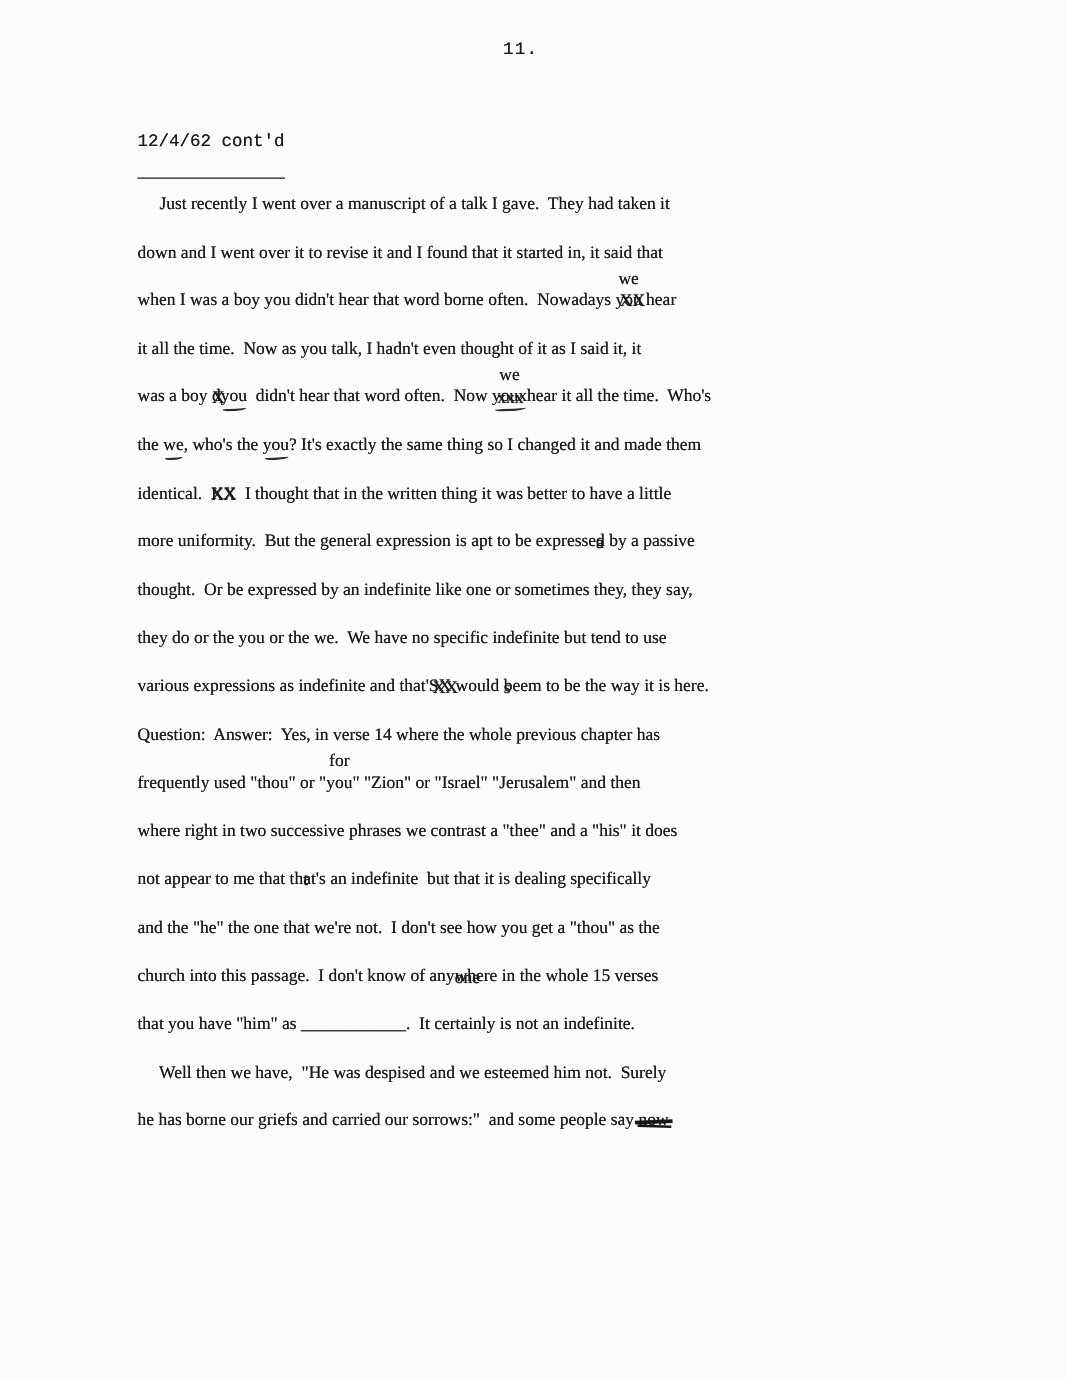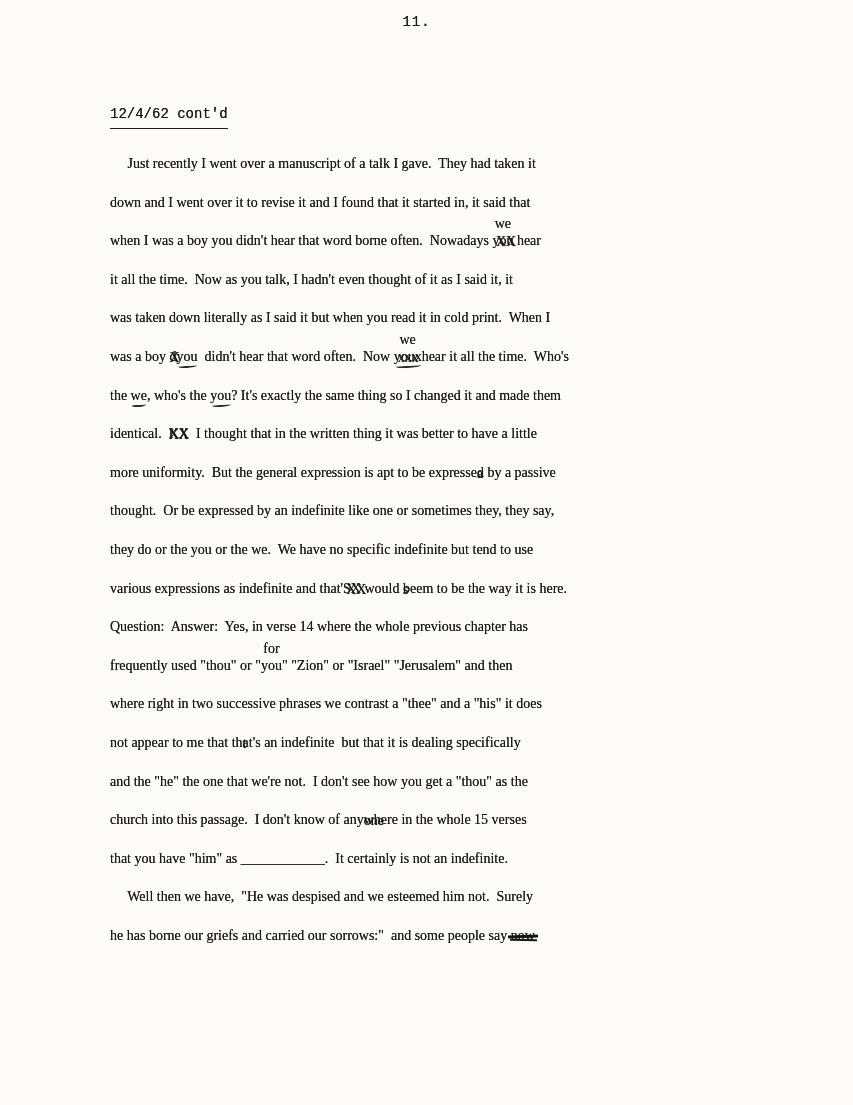--- a/index.html
+++ b/index.html
@@ -10,31 +10,31 @@
     margin: 0 auto;
     background: #fcfbf9;
     color: #1b1b1b;
     font-family: "Liberation Mono", "DejaVu Sans Mono", monospace;
     font-size: 14px;
     overflow: hidden;
     text-shadow: 0 0 0.5px rgba(20,20,20,0.85);
   }
   .page-number {
     position: absolute;
-    top: 14px;
+    top: 32px;
     left: 0; right: 20px;
     text-align: center;
     letter-spacing: 1px;
   }
   .heading {
     position: absolute;
     top: 106px;
     left: 110px;
     border-bottom: 1.5px solid #1b1b1b;
-    padding-bottom: 6px;
+    padding-bottom: 20px;
   }
   .text-body {
     position: absolute;
     top: 143px;
     left: 110px;
     right: 30px;
     font-family: Liberation Serif, serif;
   }
   .line {
     height: 38.6px;
@@ -94,21 +94,20 @@
 <body>
 
 <div class="page">
   <div class="page-number">11.</div>
   <div class="heading">12/4/62 cont'd</div>
   <div class="text-body">
       <div class="line"><span class="seg"><span>     Just recently I went over a manuscript of a talk I gave.  They had taken it</span></span></div>
       <div class="line"><span class="seg"><span>down and I went over it to revise it and I found that it started in, it said that</span></span></div>
       <div class="line"><span class="seg"><span>when I was a boy you didn't hear that word borne often.  Nowadays </span></span><span class="seg"><span>you</span><span class="ot-over" style="left: 0.5ch;">XX</span><span class="above">we</span></span><span class="seg"><span> hear</span></span></div>
       <div class="line"><span class="seg"><span>it all the time.  Now as you talk, I hadn't even thought of it as I said it, it</span></span></div>
-      <div class="line"><span class="seg"><span>was taken down literally as I said it but when you read it in cold print.  When I</span></span></div>
       <div class="line"><span class="seg"><span>was a boy </span></span><span class="seg"><span>d</span><span class="ot-over" style="left: 0ch;">X</span></span><span class="seg pen-u"><span>you</span></span><span class="seg"><span>  didn't hear that word often.  Now </span></span><span class="seg pen-u"><span>youx</span><span class="ot-over" style="left: 0.6ch;">xxx</span><span class="above">we</span></span><span class="seg"><span>hear it all the time.  Who's</span></span></div>
       <div class="line"><span class="seg"><span>the </span></span><span class="seg pen-u"><span>we</span></span><span class="seg"><span>, who's the </span></span><span class="seg pen-u"><span>you</span></span><span class="seg"><span>? It's exactly the same thing so I changed it and made them</span></span></div>
       <div class="line"><span class="seg"><span>identical.  </span></span><span class="seg"><span>KX</span><span class="ot-over" style="left: 0ch;">XX</span></span><span class="seg"><span>  I thought that in the written thing it was better to have a little</span></span></div>
       <div class="line"><span class="seg"><span>more uniformity.  But the general expression is apt to be expresse</span></span><span class="seg"><span>d</span><span class="ot-over" style="left: 0ch;">a</span></span><span class="seg"><span> by a passive</span></span></div>
       <div class="line"><span class="seg"><span>thought.  Or be expressed by an indefinite like one or sometimes they, they say,</span></span></div>
       <div class="line"><span class="seg"><span>they do or the you or the we.  We have no specific indefinite but tend to use</span></span></div>
       <div class="line"><span class="seg"><span>various expressions as indefinite and that</span></span><span class="seg"><span>'SX</span><span class="ot-over" style="left: 0.8ch;">XX</span></span><span class="seg"><span> would </span></span><span class="seg"><span>b</span><span class="ot-over" style="left: 0ch;">s</span></span><span class="seg"><span>eem to be the way it is here.</span></span></div>
       <div class="line"><span class="seg"><span>Question:  Answer:  Yes, in verse 14 where the whole previous chapter has</span></span></div>
       <div class="line"><span class="seg"><span>frequently used "thou" or </span></span><span class="seg"><span>"you"</span><span class="above">for</span></span><span class="seg"><span> "Zion" or "Israel" "Jerusalem" and then</span></span></div>
       <div class="line"><span class="seg"><span>where right in two successive phrases we contrast a "thee" and a "his" it does</span></span></div>

